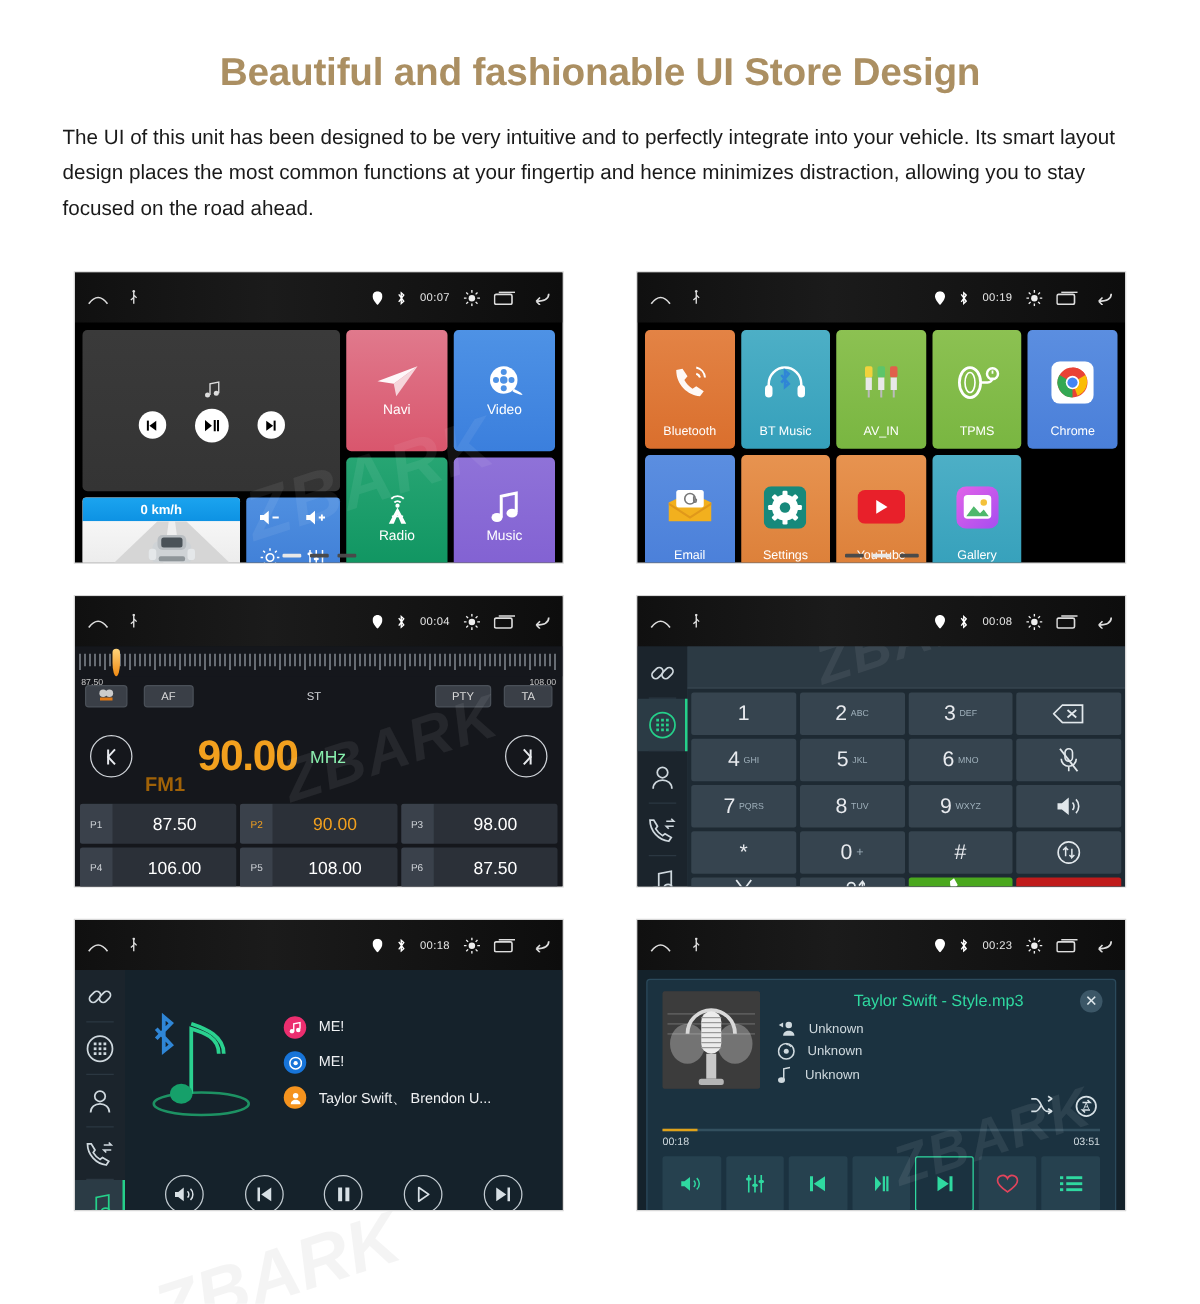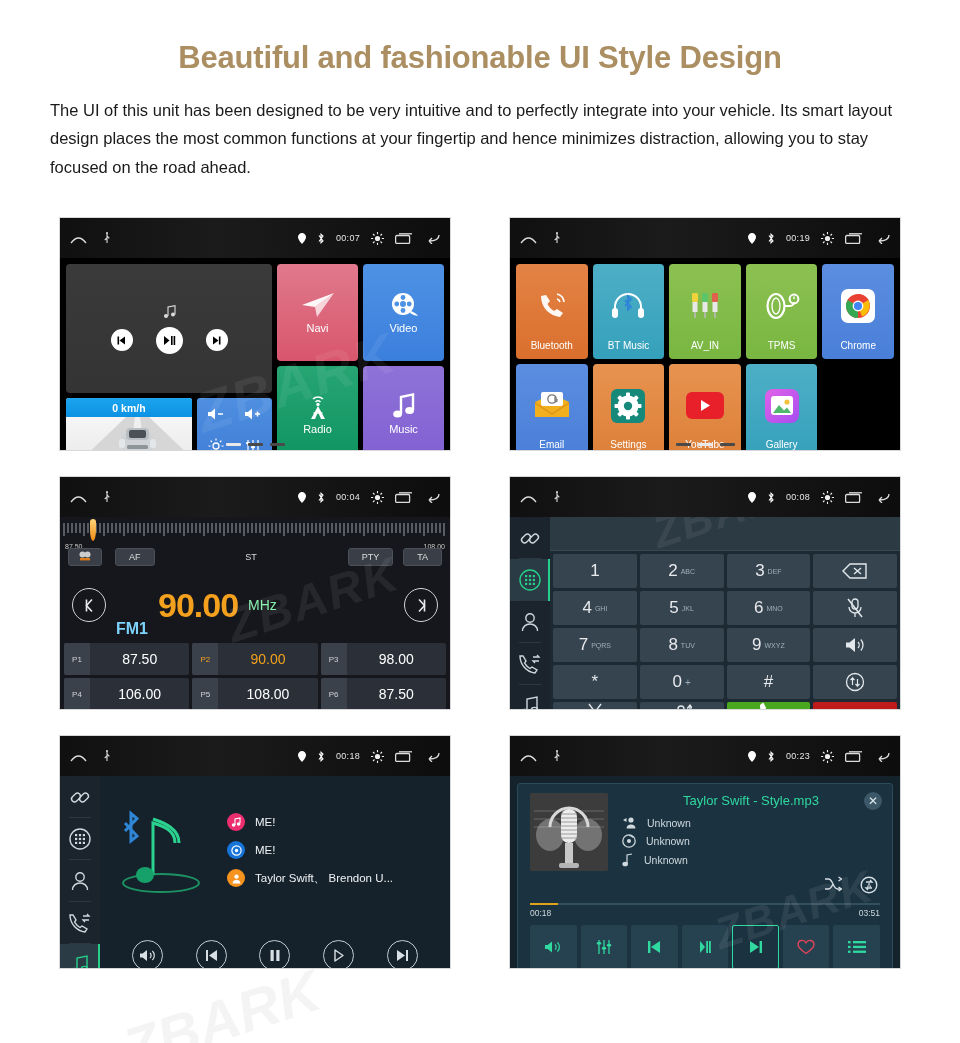--- a/index.html
+++ b/index.html
@@ -152,21 +152,21 @@
     background: #3a3f47; color: #dcdcdc; font-size: 9px;
     border-radius: 3px; padding: 3px 13px; border: 1px solid #4a5058;
   }
   .s3-main { display: flex; align-items: center; justify-content: center; gap: 10px; height: 76px; padding: 0 12px; position: relative; }
   .rcirc {
     width: 34px; height: 34px; border-radius: 50%;
     border: 1.6px solid #cfd3d8;
     display: flex; align-items: center; justify-content: center;
     color: #e8eaee; font-size: 15px;
   }
-  .band { color: #7dd3fc; font-size: 16px; font-weight: bold; margin-top: 48px; }
+  .band { color: #a16207; font-size: 16px; font-weight: bold; margin-top: 48px; }
   .freq { color: #f2a01e; font-size: 34px; font-weight: bold; letter-spacing: -1px; }
   .mhz  { color: #86efac; font-size: 14px; }
   .s3-presets { display: grid; grid-template-columns: repeat(3,1fr); gap: 3px; padding: 0 4px; }
   .preset { background: #2b3038; height: 32px; display: flex; align-items: center; border-radius: 2px; overflow: hidden; }
   .p-no { background: #3a414b; color: #cfd3d8; font-size: 8px; width: 26px; height: 100%; display: flex; align-items: center; justify-content: center; }
   .p-val { flex: 1; text-align: center; color: #fff; font-size: 14px; }
   .preset.active .p-no { color: #f2a01e; }
   .preset.active .p-val { color: #f2a01e; }
   .s3-bar { display: flex; align-items: center; justify-content: space-around; height: 30px; background: #181b20; border-top: 1px solid #262a31; margin-top: 3px; }
   .s3-bar .lab { color: #e6e6e6; font-size: 13px; }
@@ -223,21 +223,21 @@
     font-size: 58px; font-weight: bold; font-style: italic;
     color: rgba(0,0,0,0.045); transform: rotate(-18deg);
     z-index: 0; pointer-events: none;
   }
 </style>
 </head>
 <body>
 
 <div class="page-wm">ZBARK</div>
 
-<h1 class="page-title">Beautiful and fashionable UI Style Design</h1>
+<h1 class="page-title">Beautiful and fashionable UI Store Design</h1>
 <p class="page-desc">The UI of this unit has been designed to be very intuitive and to perfectly integrate into your vehicle. Its smart layout design places the most common functions at your fingertip and hence minimizes distraction, allowing you to stay focused on the road ahead.</p>
 
 <div class="screens">
 
   <div class="row">
 
     <div class="shot">
       <div class="statusbar">
         <div class="sb-left">
           <span class="ico">

